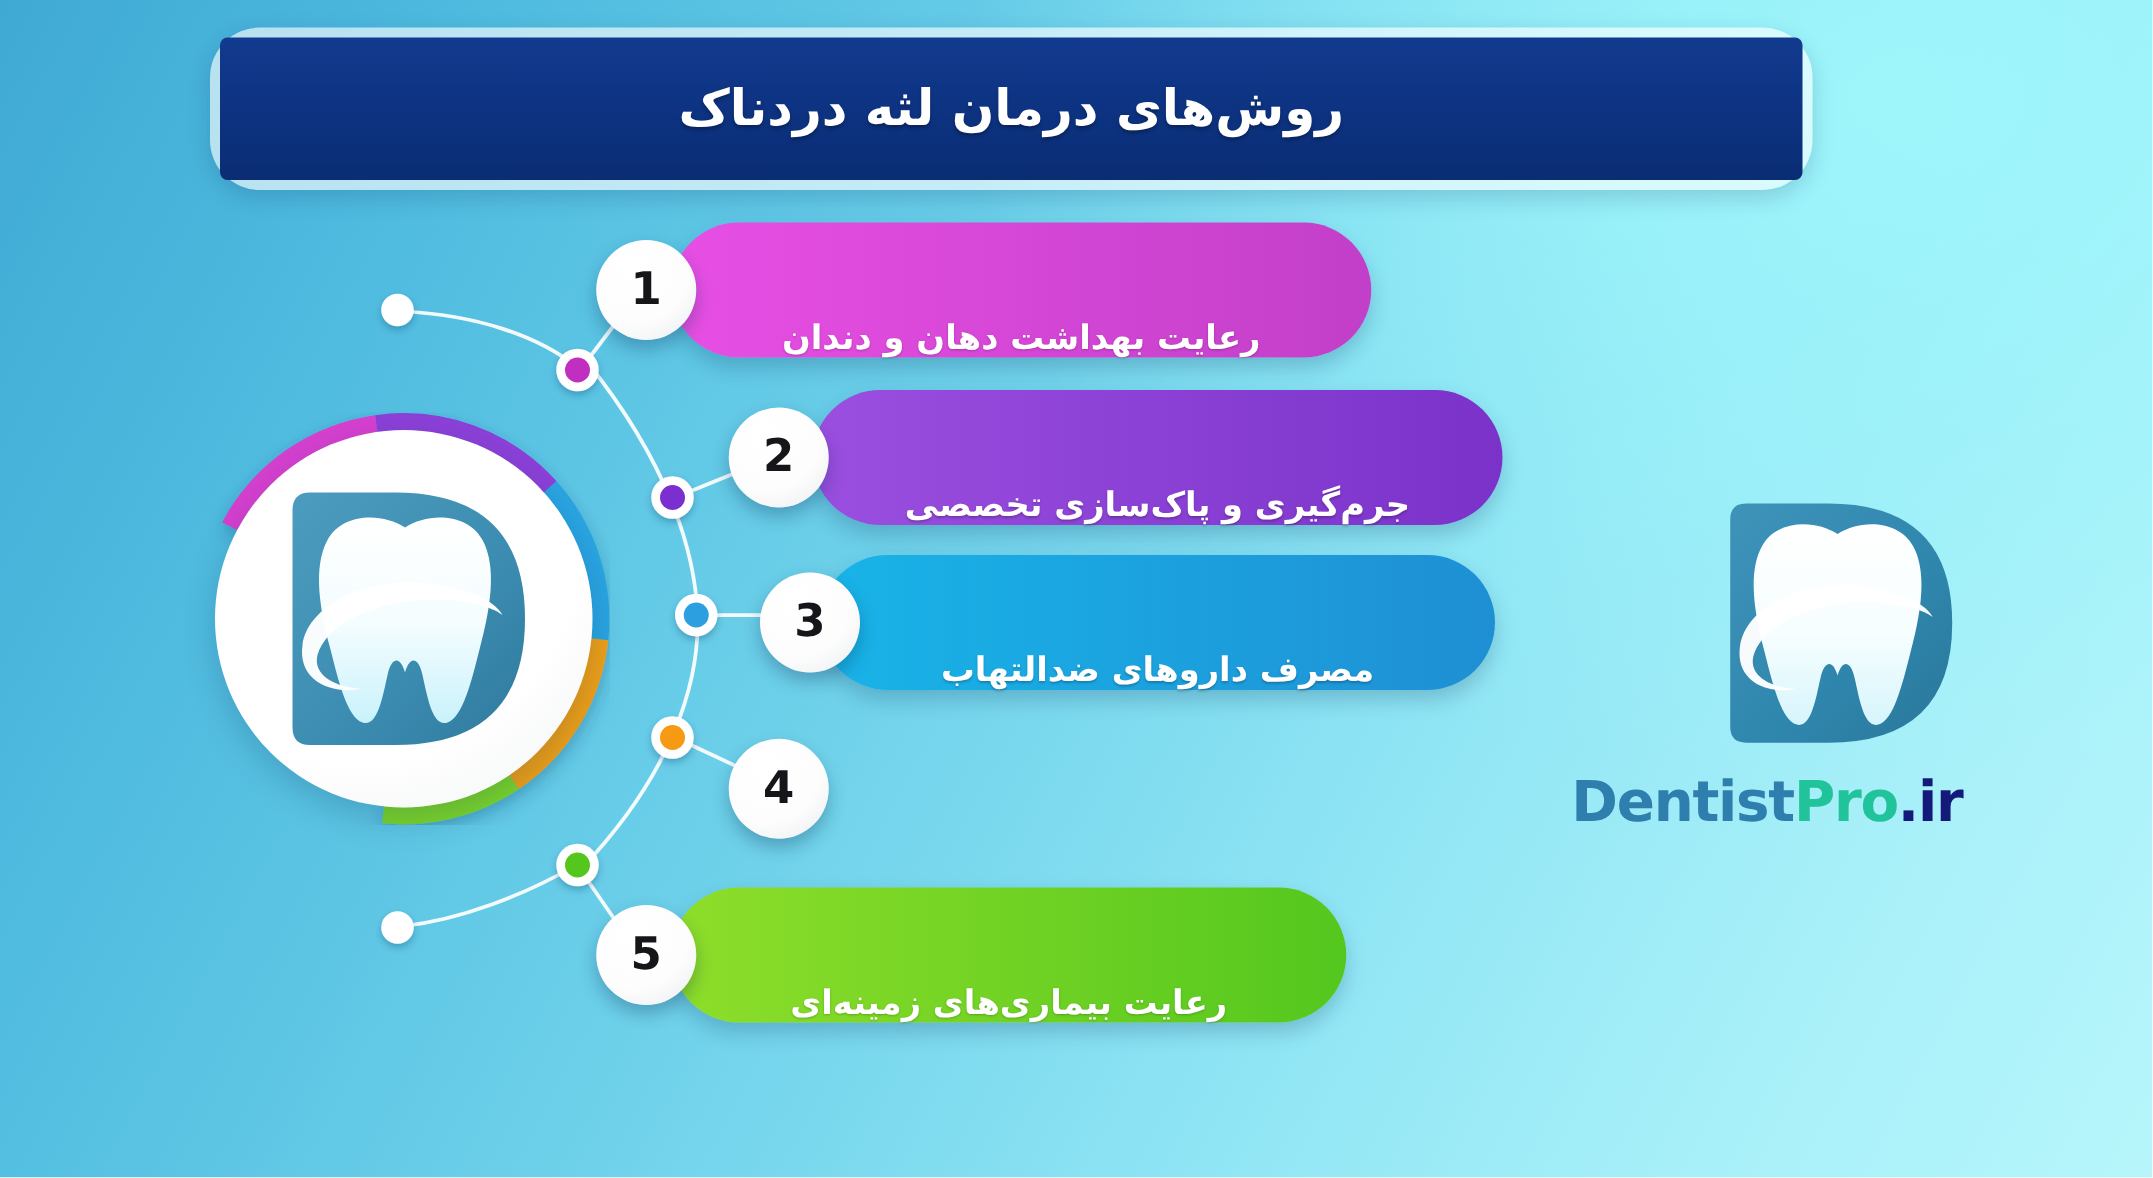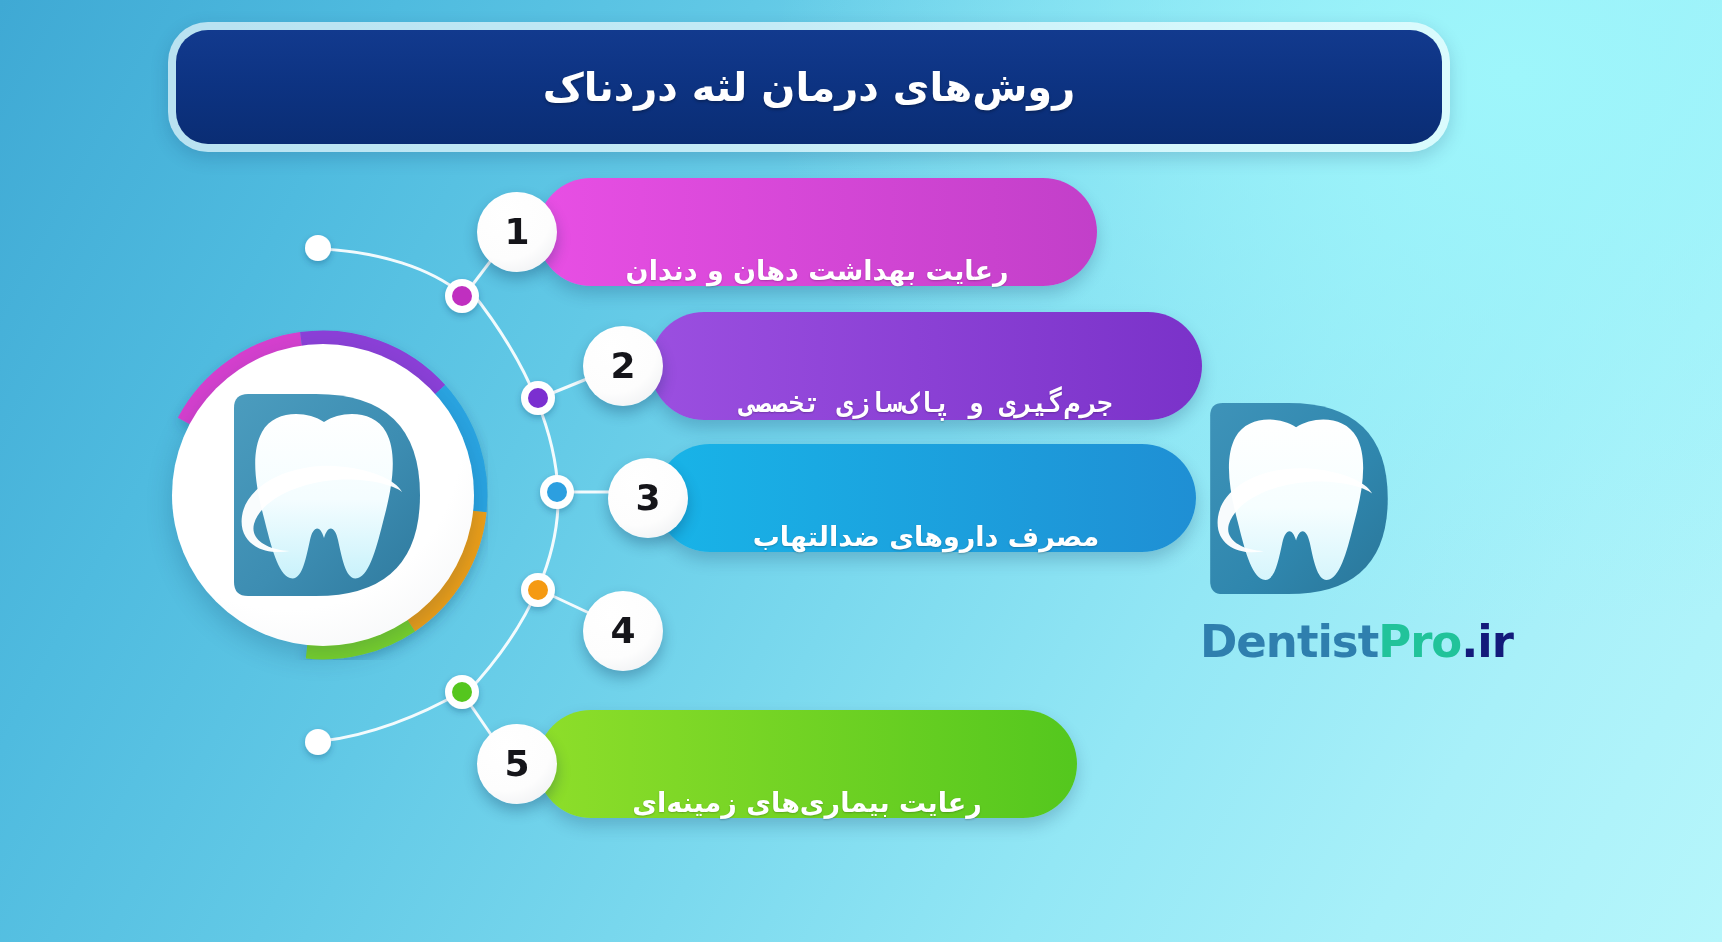--- a/index.html
+++ b/index.html
@@ -28,21 +28,21 @@
     width: 1282px;
     height: 130px;
     border-radius: 40px;
     background: rgba(255,255,255,0.62);
     padding: 8px;
     box-shadow: 0 6px 18px rgba(10,40,90,0.18);
   }
   #title-bar {
     width: 100%;
     height: 100%;
-    border-radius: 32px;
+    border-radius: 6px;
     background: linear-gradient(180deg, #123a8e 0%, #0d3382 48%, #0a2d74 100%);
     display: flex;
     align-items: center;
     justify-content: center;
   }
   #title-text {
     color: #ffffff;
     font-size: 40px;
     font-weight: bold;
     letter-spacing: 0.5px;
@@ -127,21 +127,21 @@
 
   
   #brand {
     position: absolute;
     left: 1200px;
     top: 398px;
     width: 370px;
     height: 270px;
     display: flex;
     flex-direction: column;
-    align-items: flex-end;
+    align-items: flex-start;
   }
   #brand-mark { width: 196px; height: 206px; }
   #brand-word {
     margin-top: 16px;
     font-size: 45px;
     font-weight: bold;
     letter-spacing: -1px;
     direction: ltr;
     white-space: nowrap;
   }
@@ -246,21 +246,21 @@
   <div id="rows">
       <div class="row" style="left: 0px; top: 178px; width: 1722px;">
         <div class="bar" style="left: 537px; width: 560px; background: linear-gradient(90deg, rgb(232, 79, 228) 0%, rgb(194, 63, 201) 100%);">
           <div class="bar-text">رعایت بهداشت دهان و دندان</div>
         </div>
         <div class="numcirc" style="left: 477px;">
           <span>1</span>
         </div>
       </div>
       <div class="row" style="left: 0px; top: 312px; width: 1722px;">
-        <div class="bar" style="left: 650px; width: 552px; background: linear-gradient(90deg, rgb(155, 79, 224) 0%, rgb(122, 50, 201) 100%); font-family: Liberation Mono, monospace;">
+        <div class="bar" style="left: 650px; width: 552px; background: linear-gradient(90deg, rgb(155, 79, 224) 0%, rgb(122, 50, 201) 100%);">
           <div class="bar-text">جرم‌گیری و پاک‌سازی تخصصی</div>
         </div>
         <div class="numcirc" style="left: 583px;">
           <span>2</span>
         </div>
       </div>
       <div class="row" style="left: 0px; top: 444px; width: 1722px;">
         <div class="bar" style="left: 656px; width: 540px; background: linear-gradient(90deg, rgb(24, 180, 232) 0%, rgb(31, 143, 212) 100%);">
           <div class="bar-text">مصرف داروهای ضدالتهاب</div>
         </div>

